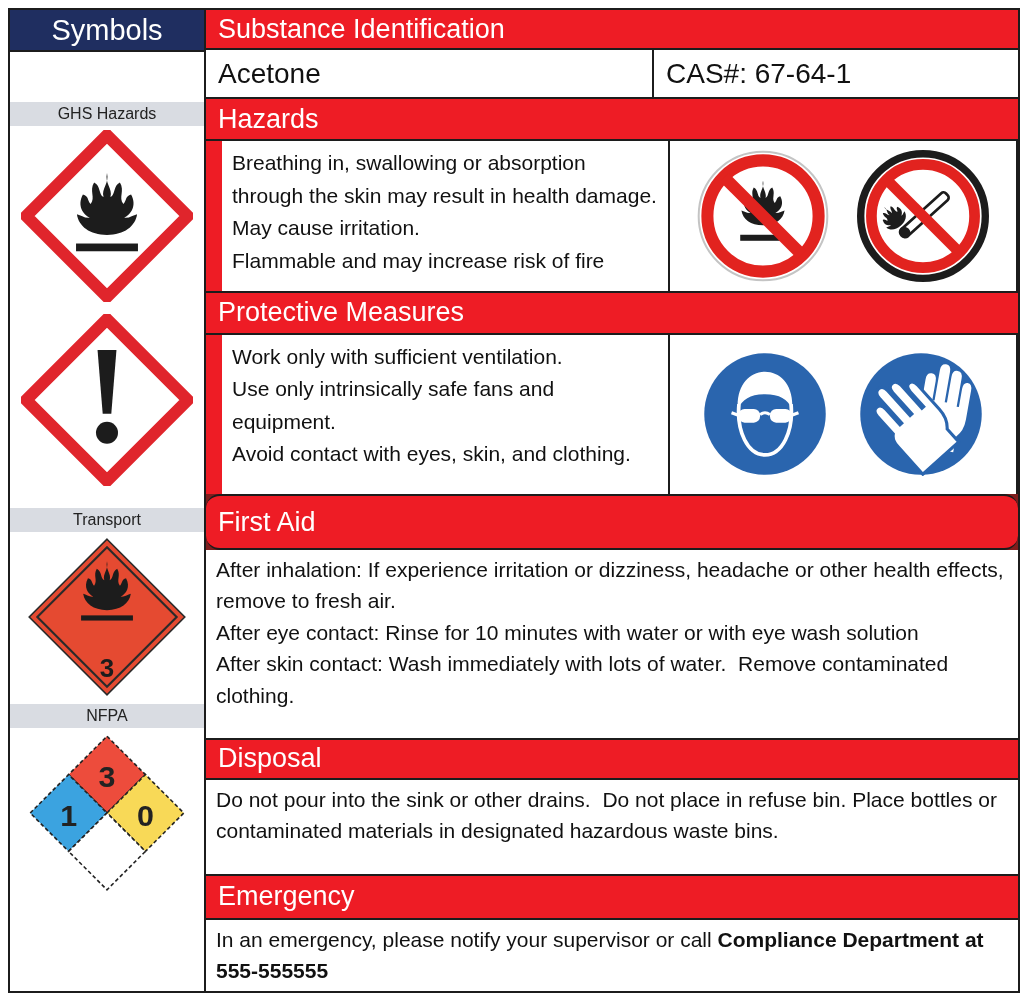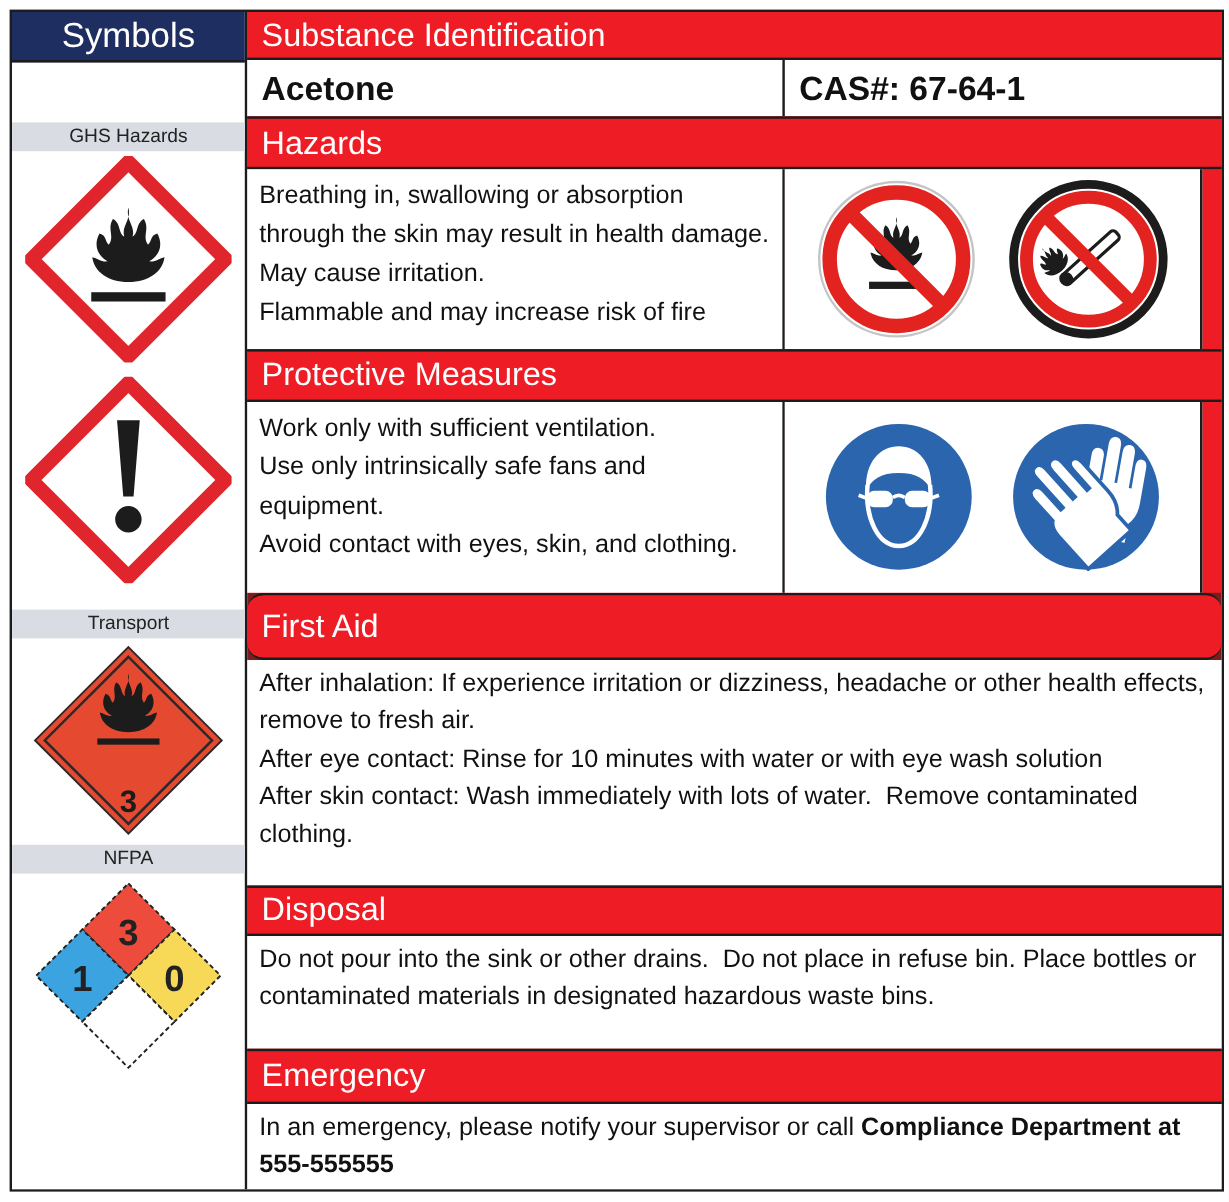--- a/index.html
+++ b/index.html
@@ -21,24 +21,24 @@
   .ghs-frame{fill:#fff;stroke:var(--ghs-red);stroke-width:7;stroke-linejoin:miter;}
   .ink{fill:var(--ink);}
   .nfpa-cell{stroke:#222;stroke-width:1;stroke-dasharray:2.4 1.6;}
   .nfpa-num{font-size:19px;font-weight:700;fill:#222;text-anchor:middle;font-family:"Liberation Sans",sans-serif;}
   .transport-num{font-size:16px;font-weight:700;fill:#1c1c1c;text-anchor:middle;font-family:"Liberation Sans",sans-serif;}
   
   .main{flex:1;display:flex;flex-direction:column;background:#7f1d1d;}
   .redbar{background:var(--header-red);color:#fff;font-size:27px;padding-left:12px;display:flex;align-items:center;border-top:2px solid var(--ink);border-bottom:2px solid var(--ink);}
   .redbar.first{border-top:none;height:41px;}
   .id-row{height:48px;display:flex;background:#fff;}
-  .id-cell{font-size:28px;font-weight:700;display:flex;align-items:center;padding-left:12px;}
+  .id-cell{font-size:28px;font-weight:400;display:flex;align-items:center;padding-left:12px;}
   .id-name{width:448px;border-right:2px solid var(--ink);}
   .id-cas{flex:1;}
-  .split-row{display:flex;background:var(--header-red);}
+  .split-row{display:flex;background:var(--header-red);justify-content:flex-end;}
   .text-cell{width:448px;background:#fff;border-right:2px solid var(--ink);padding:6px 10px;font-size:21px;line-height:1.55;white-space:pre-wrap;}
   .icon-cell{width:348px;background:#fff;border-right:2px solid var(--ink);display:flex;align-items:center;justify-content:space-evenly;}
   .full-row{background:#fff;padding:4px 10px;font-size:21px;line-height:1.5;white-space:pre-wrap;}
   .h-haz{height:45px;} .r-haz{height:153px;}
   .h-prot{height:45px;} .r-prot{height:163px;}
   .h-fa{height:57px;border-radius:14px;} .r-fa{height:192px;}
   .h-disp{height:43px;} .r-disp{height:96px;}
   .h-em{height:47px;} .r-em{flex:1;}
   .bold{font-weight:700;}
 </style>

